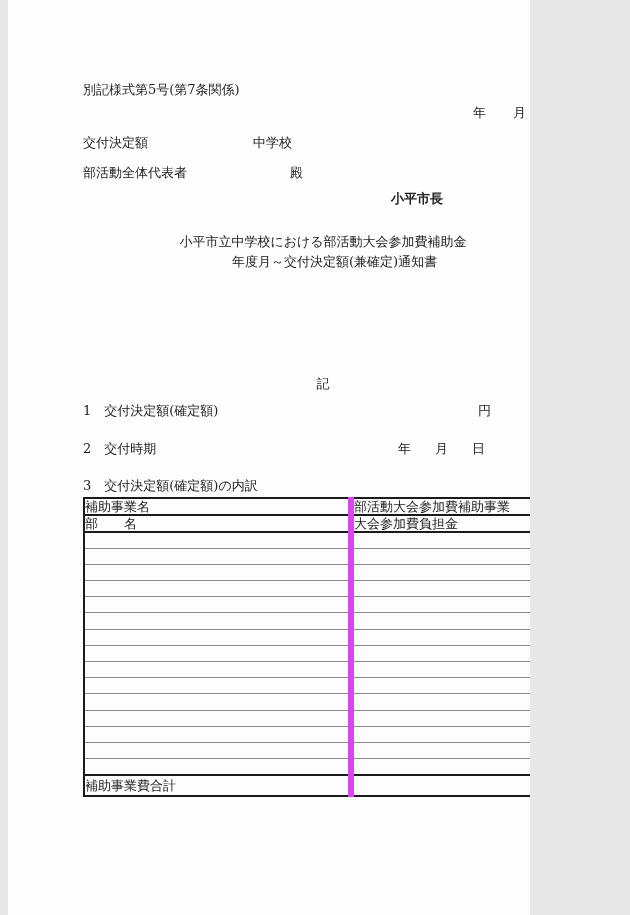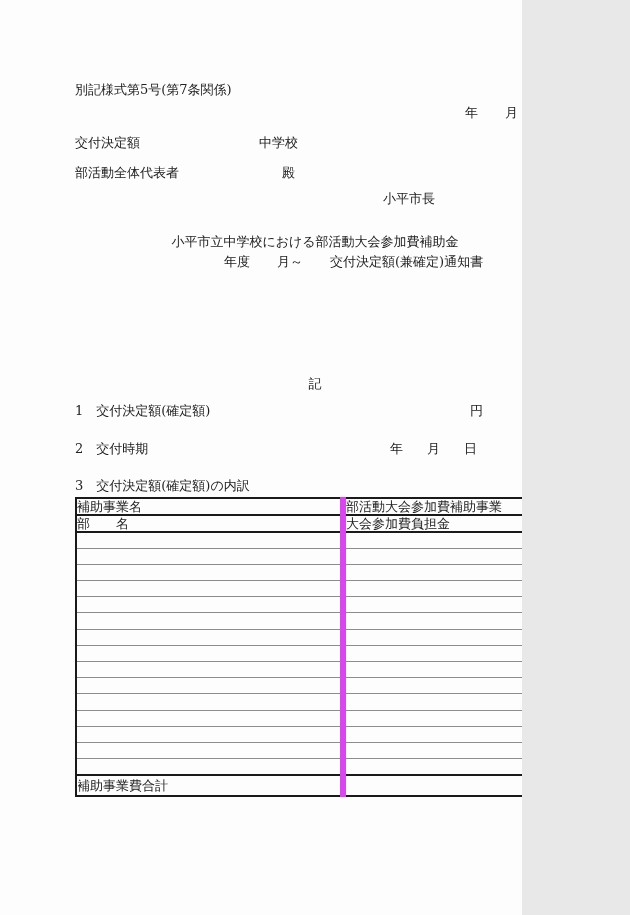--- a/index.html
+++ b/index.html
@@ -7,36 +7,37 @@
   .page {
     position: relative;
     width: 522px;
     height: 915px;
     background: #fdfdfd;
     font-family: "DejaVu Serif", "Liberation Serif", serif;
     font-size: 13px;
     color: #222;
     line-height: 15px;
     overflow: hidden;
+    margin-left: 8px;
   }
   .abs { position: absolute; }
 
   .form-number { left: 75px; top: 82px; }
 
   .date-top { left: 465px; top: 105px; display: flex; gap: 27px; }
 
   .school-line span.part1 { position: absolute; left: 75px; top: 135px; }
-  .school-line span.part2 { position: absolute; left: 259px; top: 135px; }
+  .school-line span.part2 { position: absolute; left: 245px; top: 135px; }
   .rep-line span.part1 { position: absolute; left: 75px; top: 165px; }
   .rep-line span.part2 { position: absolute; left: 282px; top: 165px; }
 
-  .mayor { left: 383px; top: 191px; }
+  .mayor { left: 383px; top: 191px; font-weight: bold; }
 
   .title-line1 { left: 0; top: 234px; width: 630px; text-align: center; }
-  .title-line2 { left: 224px; top: 254px; display: flex; gap: 27px; }
+  .title-line2 { left: 224px; top: 254px; display: flex; }
 
   .body-par { left: 75px; top: 326px; width: 482px; line-height: 20px; }
   .body-par .line1 { text-indent: 14px; }
 
   .record-mark { left: 0; top: 376px; width: 630px; text-align: center; }
 
   .item-row { left: 75px; width: 482px; }
   .item-1 { top: 403px; }
   .item-2 { top: 441px; }
   .item-3 { top: 478px; }

